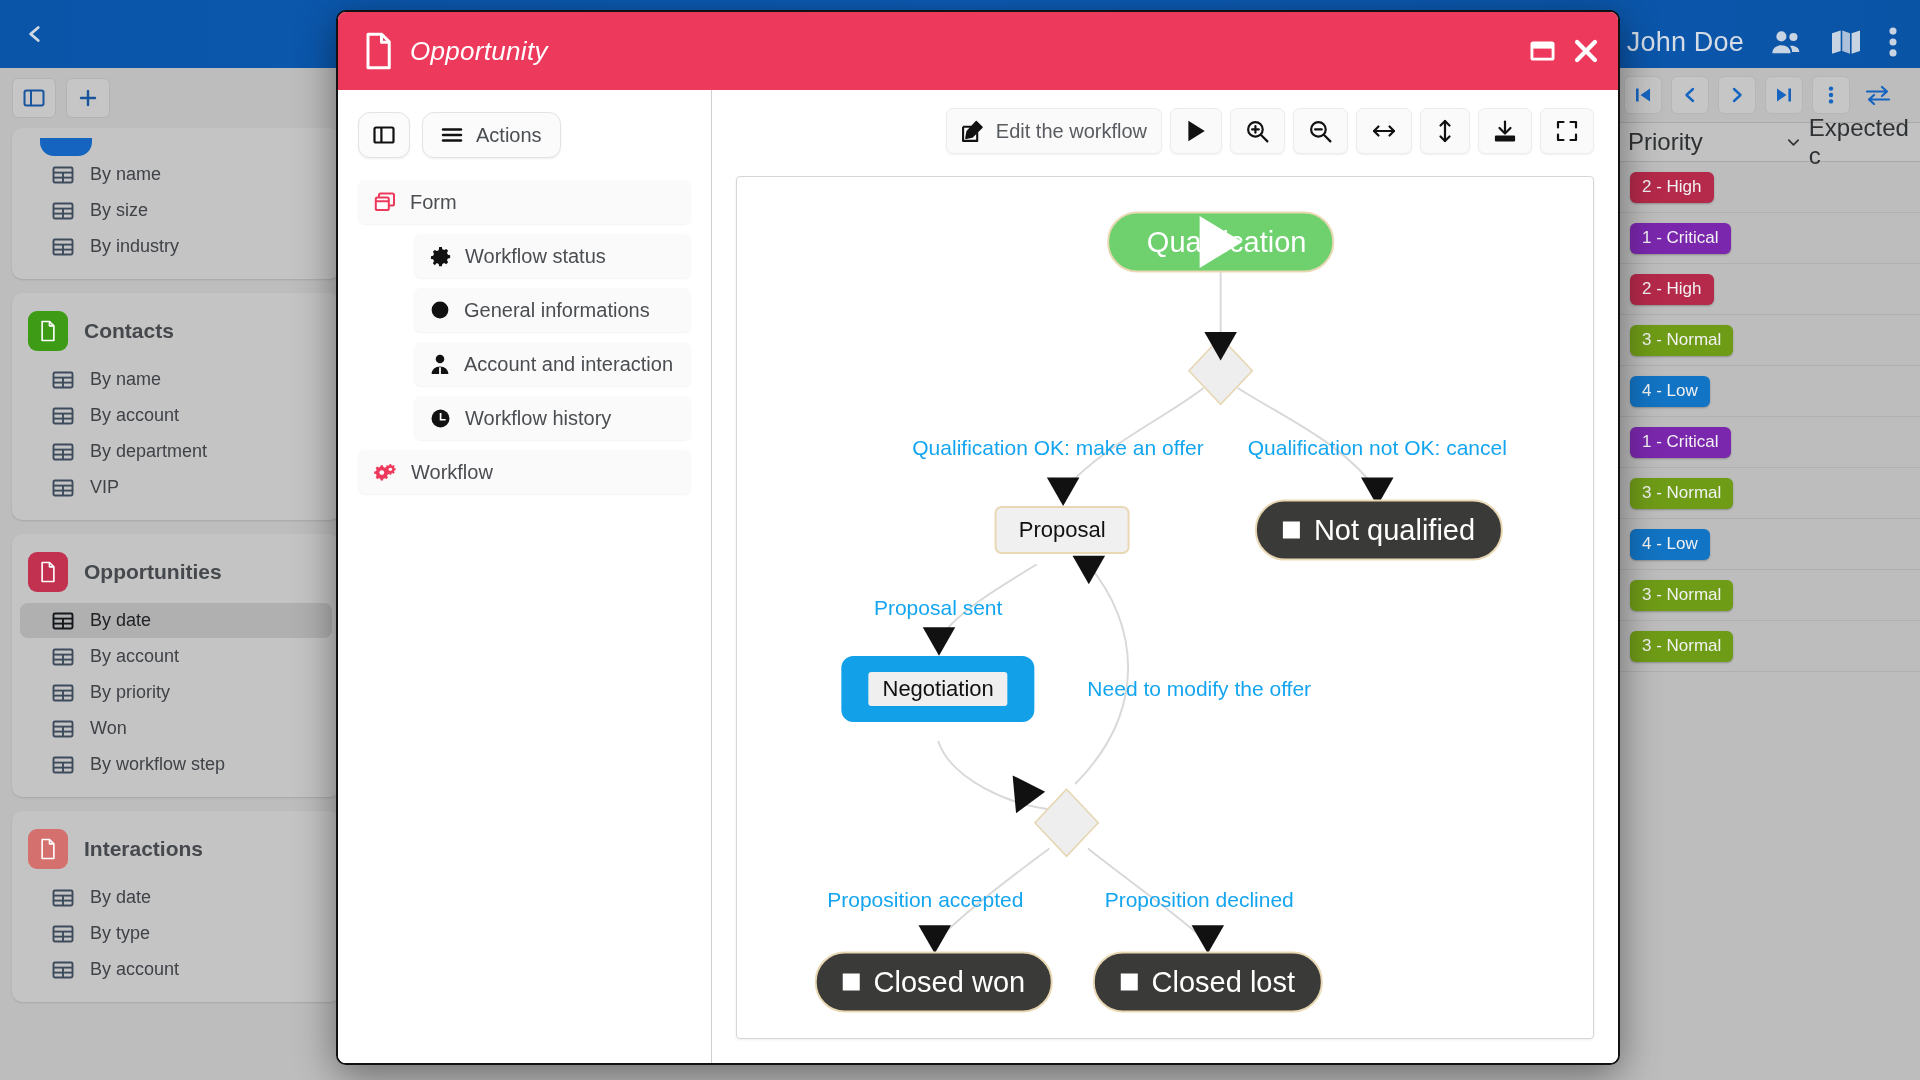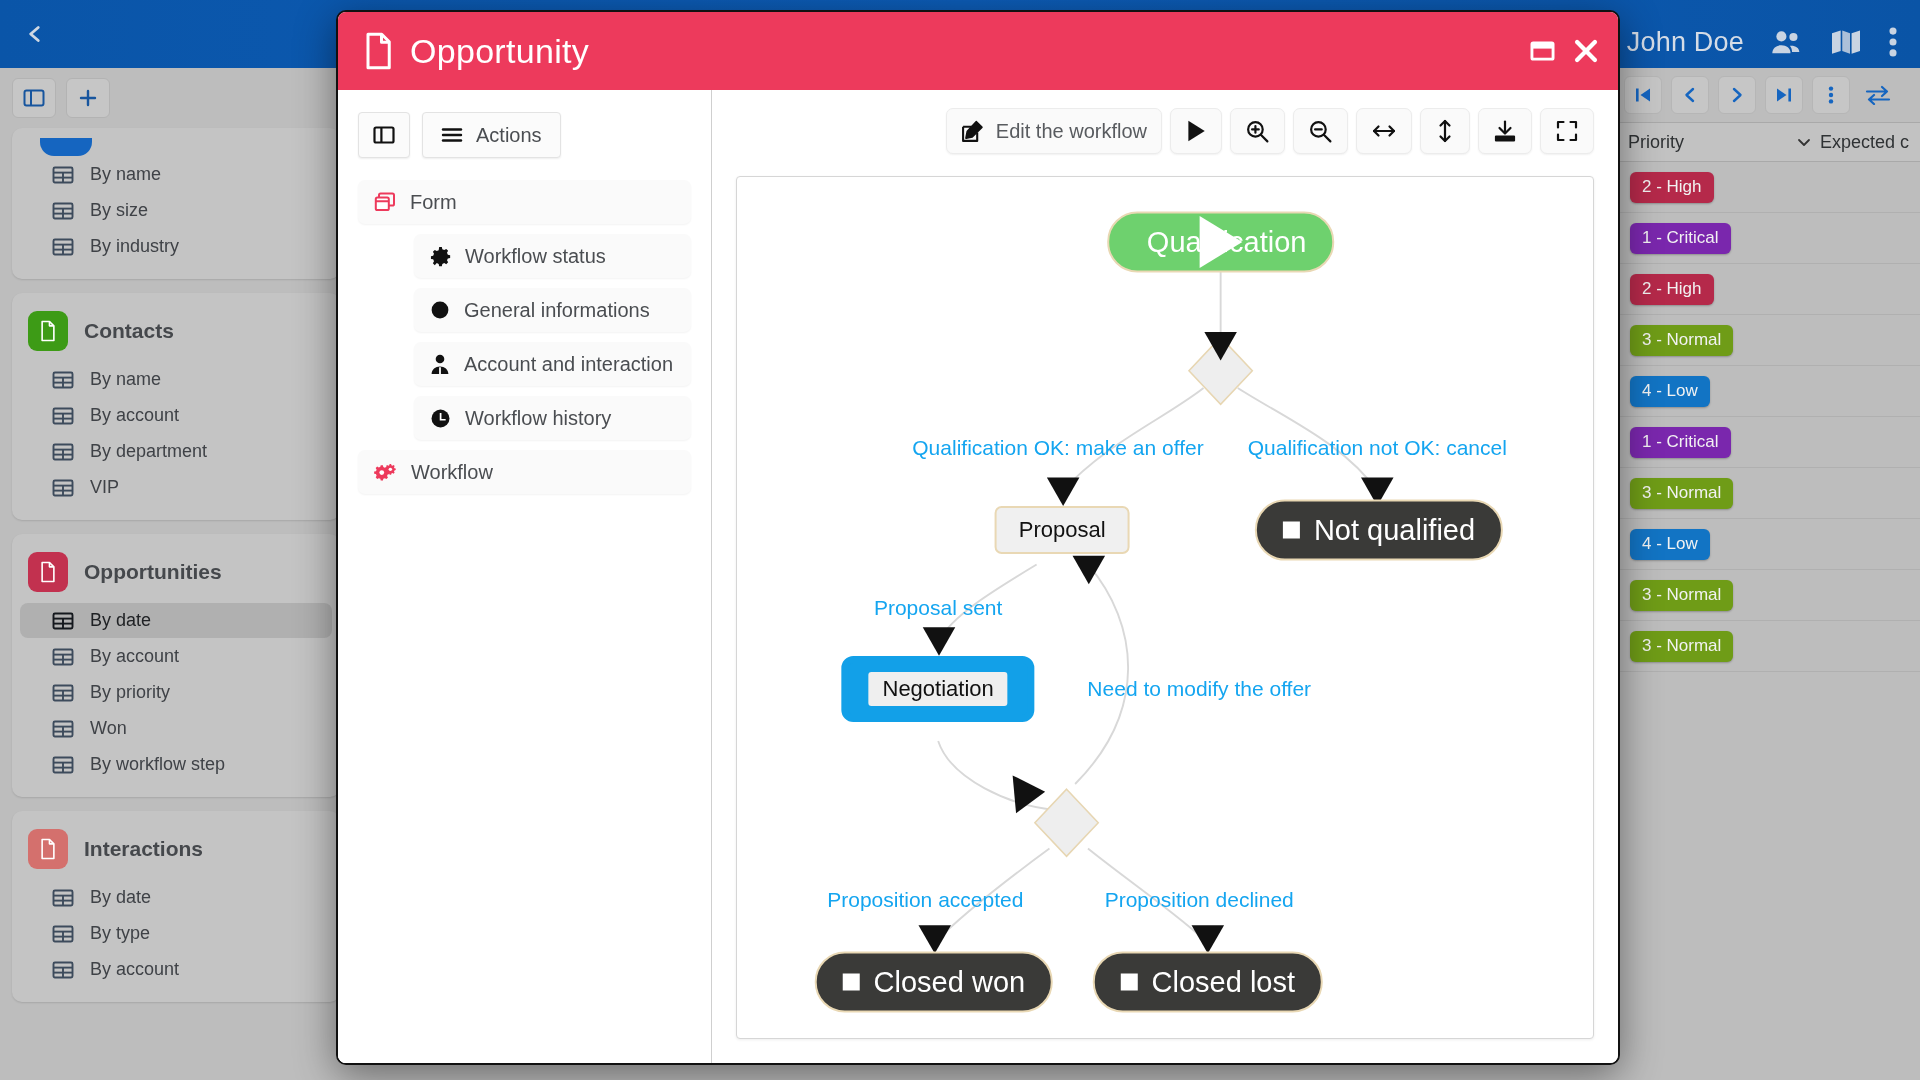--- a/index.html
+++ b/index.html
@@ -74,21 +74,21 @@
     display: flex; align-items: center; gap: 9px; height: 54px; padding-left: 4px;
   }
   .pg-btn {
     width: 38px; height: 38px; border-radius: 6px; background: #c6c6c6;
     border: 1px solid #b6b6b6; display: flex; align-items: center; justify-content: center;
     color: #1565c0;
   }
   .grid-head {
     display: flex; align-items: center; height: 40px;
     border-top: 1px solid #a9a9a9; border-bottom: 1px solid #a9a9a9;
-    background: #c2c2c2; font-size: 18px; color: #2f3234;
+    background: #c2c2c2; font-size: 24px; color: #2f3234;
   }
   .grid-head .col1 { width: 176px; padding-left: 8px; }
   .grid-head .col2 { display: flex; align-items: center; gap: 8px; }
   .grid-rows { }
   .grid-row {
     height: 51px; display: flex; align-items: center;
     border-bottom: 1px solid #b0b0b0; padding-left: 10px;
   }
   .prio {
     display: inline-block; padding: 5px 12px 6px 12px; border-radius: 6px;
@@ -104,33 +104,33 @@
     border-radius: 10px;
     box-shadow: 0 10px 40px rgba(0,0,0,.45);
     display: flex; flex-direction: column; overflow: hidden;
   }
   .modal-title {
     height: 78px; background: #ed3a5c; flex: 0 0 78px;
     display: flex; align-items: center; padding: 0 18px 0 26px;
     border-radius: 6px 6px 0 0;
   }
   .modal-title .doc { color: #fff; display: flex; margin-right: 16px; }
-  .modal-title .ttl { color: #fff; font-size: 34px; letter-spacing: .3px; }
+  .modal-title .ttl { color: #fff; font-size: 26px; letter-spacing: .3px; font-style: italic; }
   .modal-title .spacer { flex: 1; }
   .modal-title .wbtn { color: #fff; margin-left: 16px; display: flex; align-items:center; }
 
   .modal-body { flex: 1; display: flex; background: #fff; min-height: 0; }
 
   .left-pane {
     width: 374px; flex: 0 0 374px; border-right: 1px solid #cfcfcf;
     padding: 22px 20px 0 20px; background: #fff;
   }
   .lp-tools { display: flex; gap: 12px; margin-bottom: 22px; }
   .lp-btn {
-    height: 46px; border-radius: 4px; background: #fbfbfb; border: 1px solid #e3e3e3;
+    height: 46px; border-radius: 12px; background: #fbfbfb; border: 1px solid #e3e3e3;
     display: flex; align-items: center; justify-content: center;
     box-shadow: 0 1px 2px rgba(0,0,0,.07);
     color: #111;
   }
   .lp-btn.sq { width: 52px; }
   .lp-btn.lbl { padding: 0 18px; gap: 13px; font-size: 20px; color: #4a4d51; }
   .lp-row {
     height: 44px; background: #fafafa; border-radius: 7px;
     display: flex; align-items: center; gap: 14px; padding-left: 16px;
     margin-bottom: 10px; font-size: 20px; color: #4a4d51;

